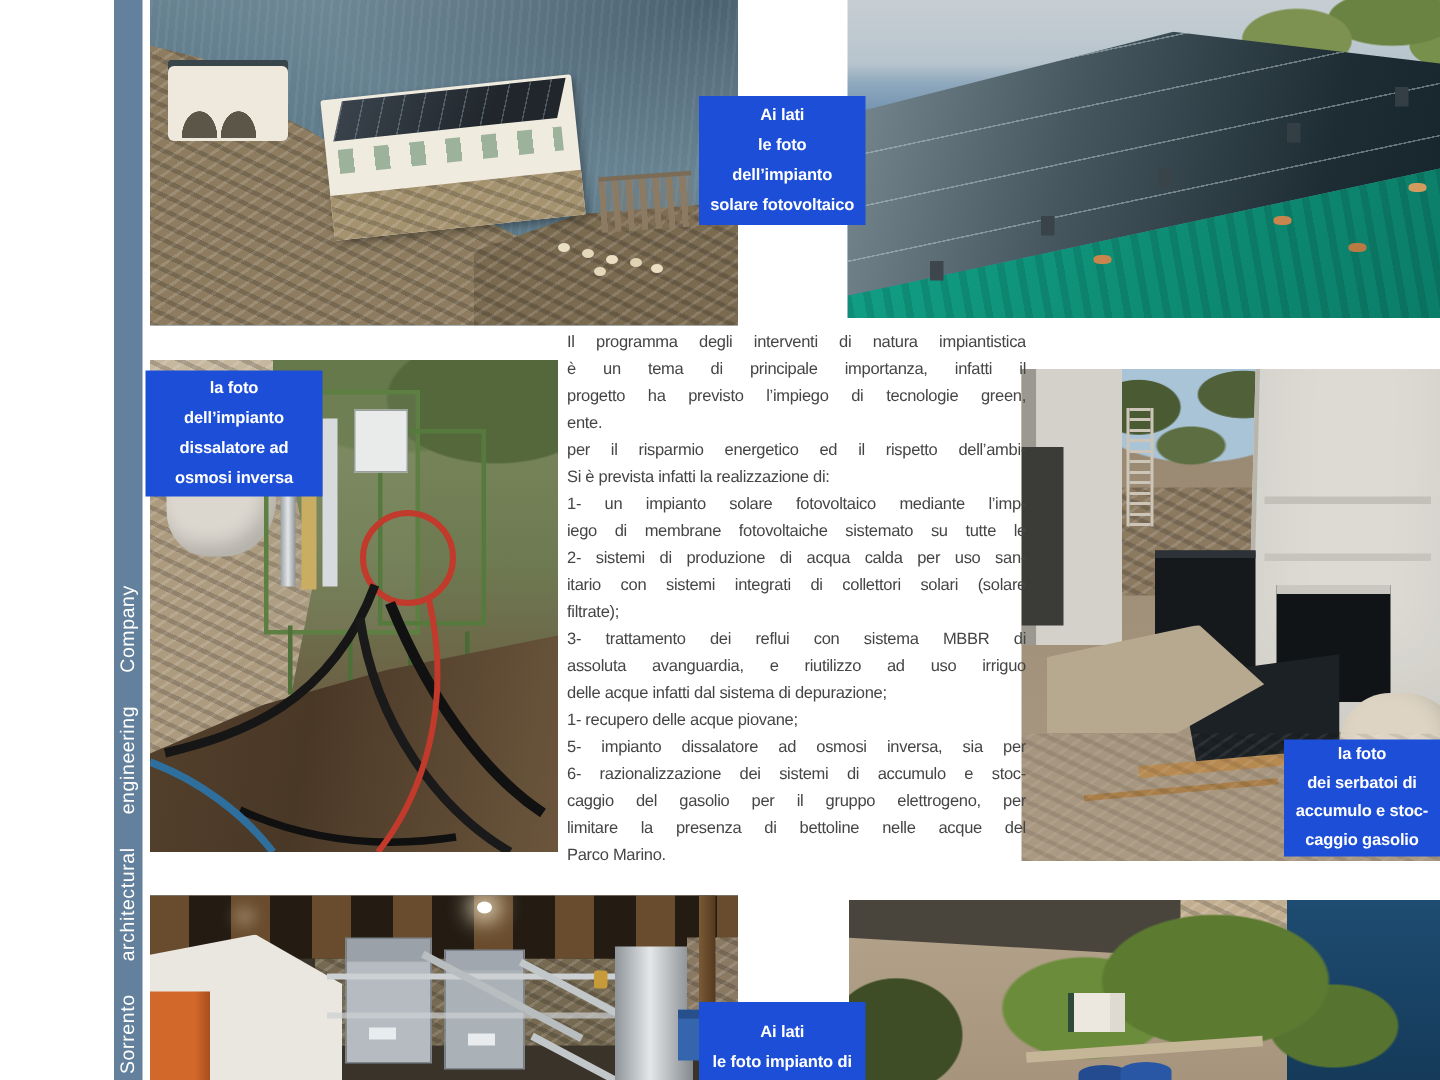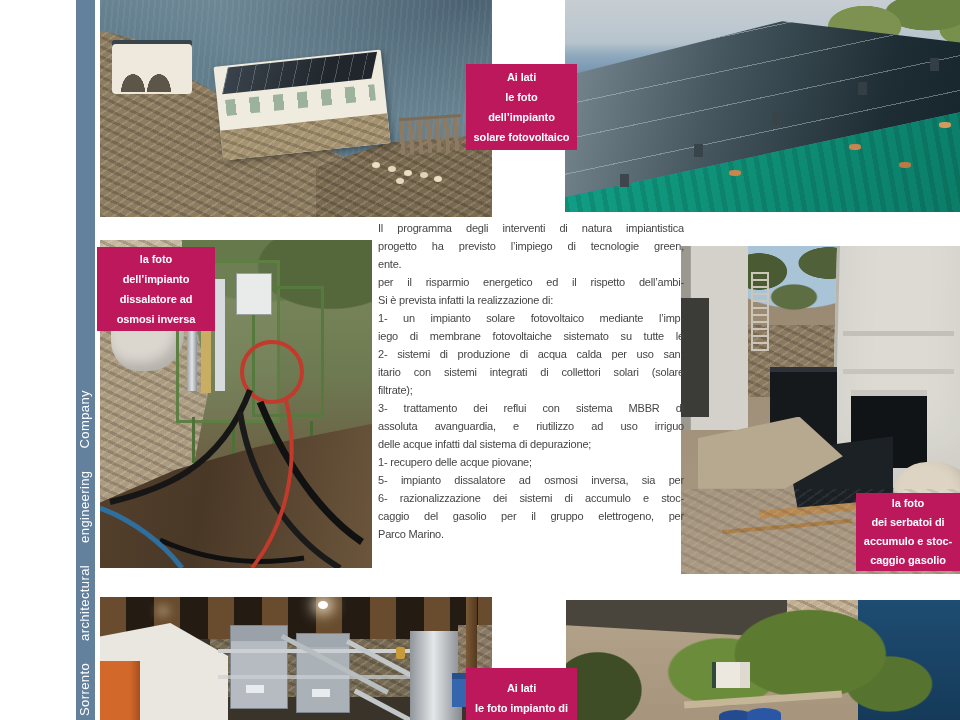--- a/index.html
+++ b/index.html
@@ -164,21 +164,21 @@
   .p6-umb{left:46%;top:90%;width:34px;height:12px;background:#2a57a5;border-radius:50% 50% 0 0;
       box-shadow:-28px 2px 0 #244b90;}
 
   
   .bodytext{position:absolute;left:378px;top:219px;width:306px;z-index:2;
       color:#454545;font-size:11px;letter-spacing:-0.2px;}
   .bline{height:18px;line-height:18px;overflow:hidden;text-align:left;}
   .bline.just{text-align:justify;text-align-last:justify;}
 
   
-  .callout{position:absolute;background:#be185d;color:#fff;z-index:5;
+  .callout{position:absolute;background:#1d4ed8;color:#fff;z-index:5;
       font-weight:bold;text-align:center;font-size:11px;letter-spacing:-0.1px;
       display:flex;flex-direction:column;justify-content:center;overflow:hidden;}
   .callout .cline{line-height:20px;white-space:nowrap;}
   .c-solar{left:466px;top:64px;width:111px;height:86px;}
   .c-dissalatore{left:97px;top:247px;width:118px;height:84px;}
   .c-serbatoi{left:856px;top:493px;width:104px;height:78px;}
   .c-serbatoi .cline{line-height:19px;}
   .c-produzione{left:466px;top:668px;width:111px;height:80px;}
 </style>
 </head>
@@ -274,36 +274,38 @@
     <div class="abs p6-rock-r rocktex"></div>
     <div class="abs p6-sea"></div>
     <div class="abs p6-pines"></div>
     <div class="abs p6-shed"></div>
     <div class="abs p6-wall"></div>
     <div class="abs p6-umb"></div>
   </div>
 
   <div class="bodytext">
       <div class="bline just">Il programma degli interventi  di natura impiantistica</div>
+      <div class="bline just">è un tema di principale importanza, infatti il</div>
       <div class="bline just">progetto ha previsto l’impiego di tecnologie  green,</div>
       <div class="bline">ente.</div>
       <div class="bline just">per il risparmio energetico ed il rispetto dell’ambi-</div>
       <div class="bline">Si è prevista infatti la realizzazione di:</div>
       <div class="bline just">1- un impianto solare fotovoltaico mediante l’imp-</div>
       <div class="bline just">iego di membrane fotovoltaiche sistemato su tutte le</div>
       <div class="bline just">2- sistemi di produzione di acqua calda per uso san-</div>
       <div class="bline just">itario con sistemi integrati di collettori solari (solare</div>
       <div class="bline">filtrate);</div>
       <div class="bline just">3- trattamento dei reflui con sistema MBBR di</div>
       <div class="bline just">assoluta avanguardia, e riutilizzo ad uso irriguo</div>
       <div class="bline">delle acque infatti dal sistema di depurazione;</div>
       <div class="bline">1-   recupero delle acque piovane;</div>
       <div class="bline just">5- impianto dissalatore ad osmosi inversa, sia per</div>
       <div class="bline just">6- razionalizzazione dei sistemi di accumulo e stoc-</div>
       <div class="bline just">caggio del gasolio per il gruppo elettrogeno, per</div>
+      <div class="bline just">limitare la presenza di bettoline  nelle acque del</div>
       <div class="bline">Parco Marino.</div>
     </div>
 
   <div class="callout c-solar">
       <div class="cline">Ai lati</div>
       <div class="cline">le foto</div>
       <div class="cline">dell’impianto</div>
       <div class="cline">solare fotovoltaico</div>
     </div>
   <div class="callout c-dissalatore">

